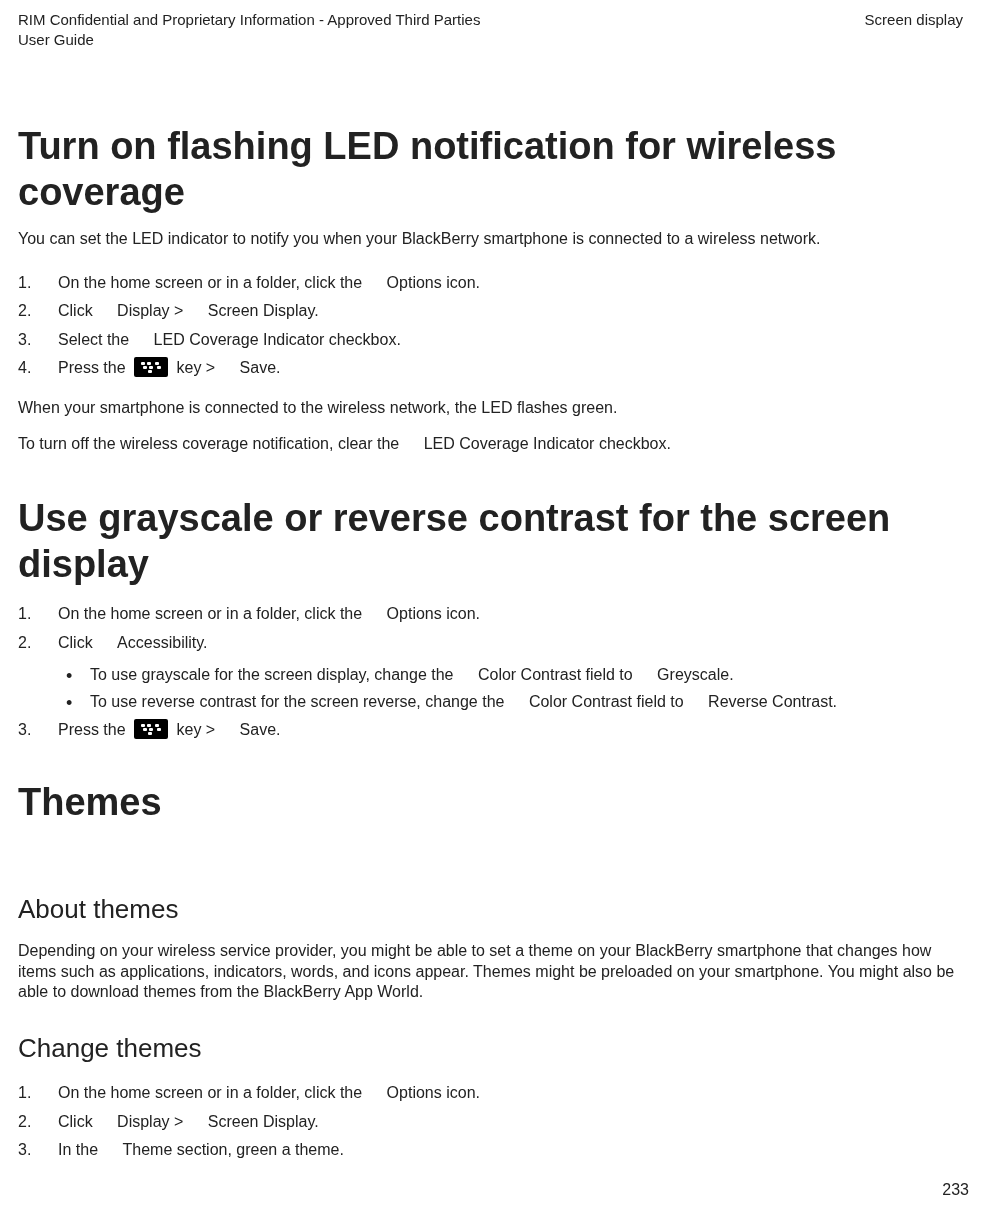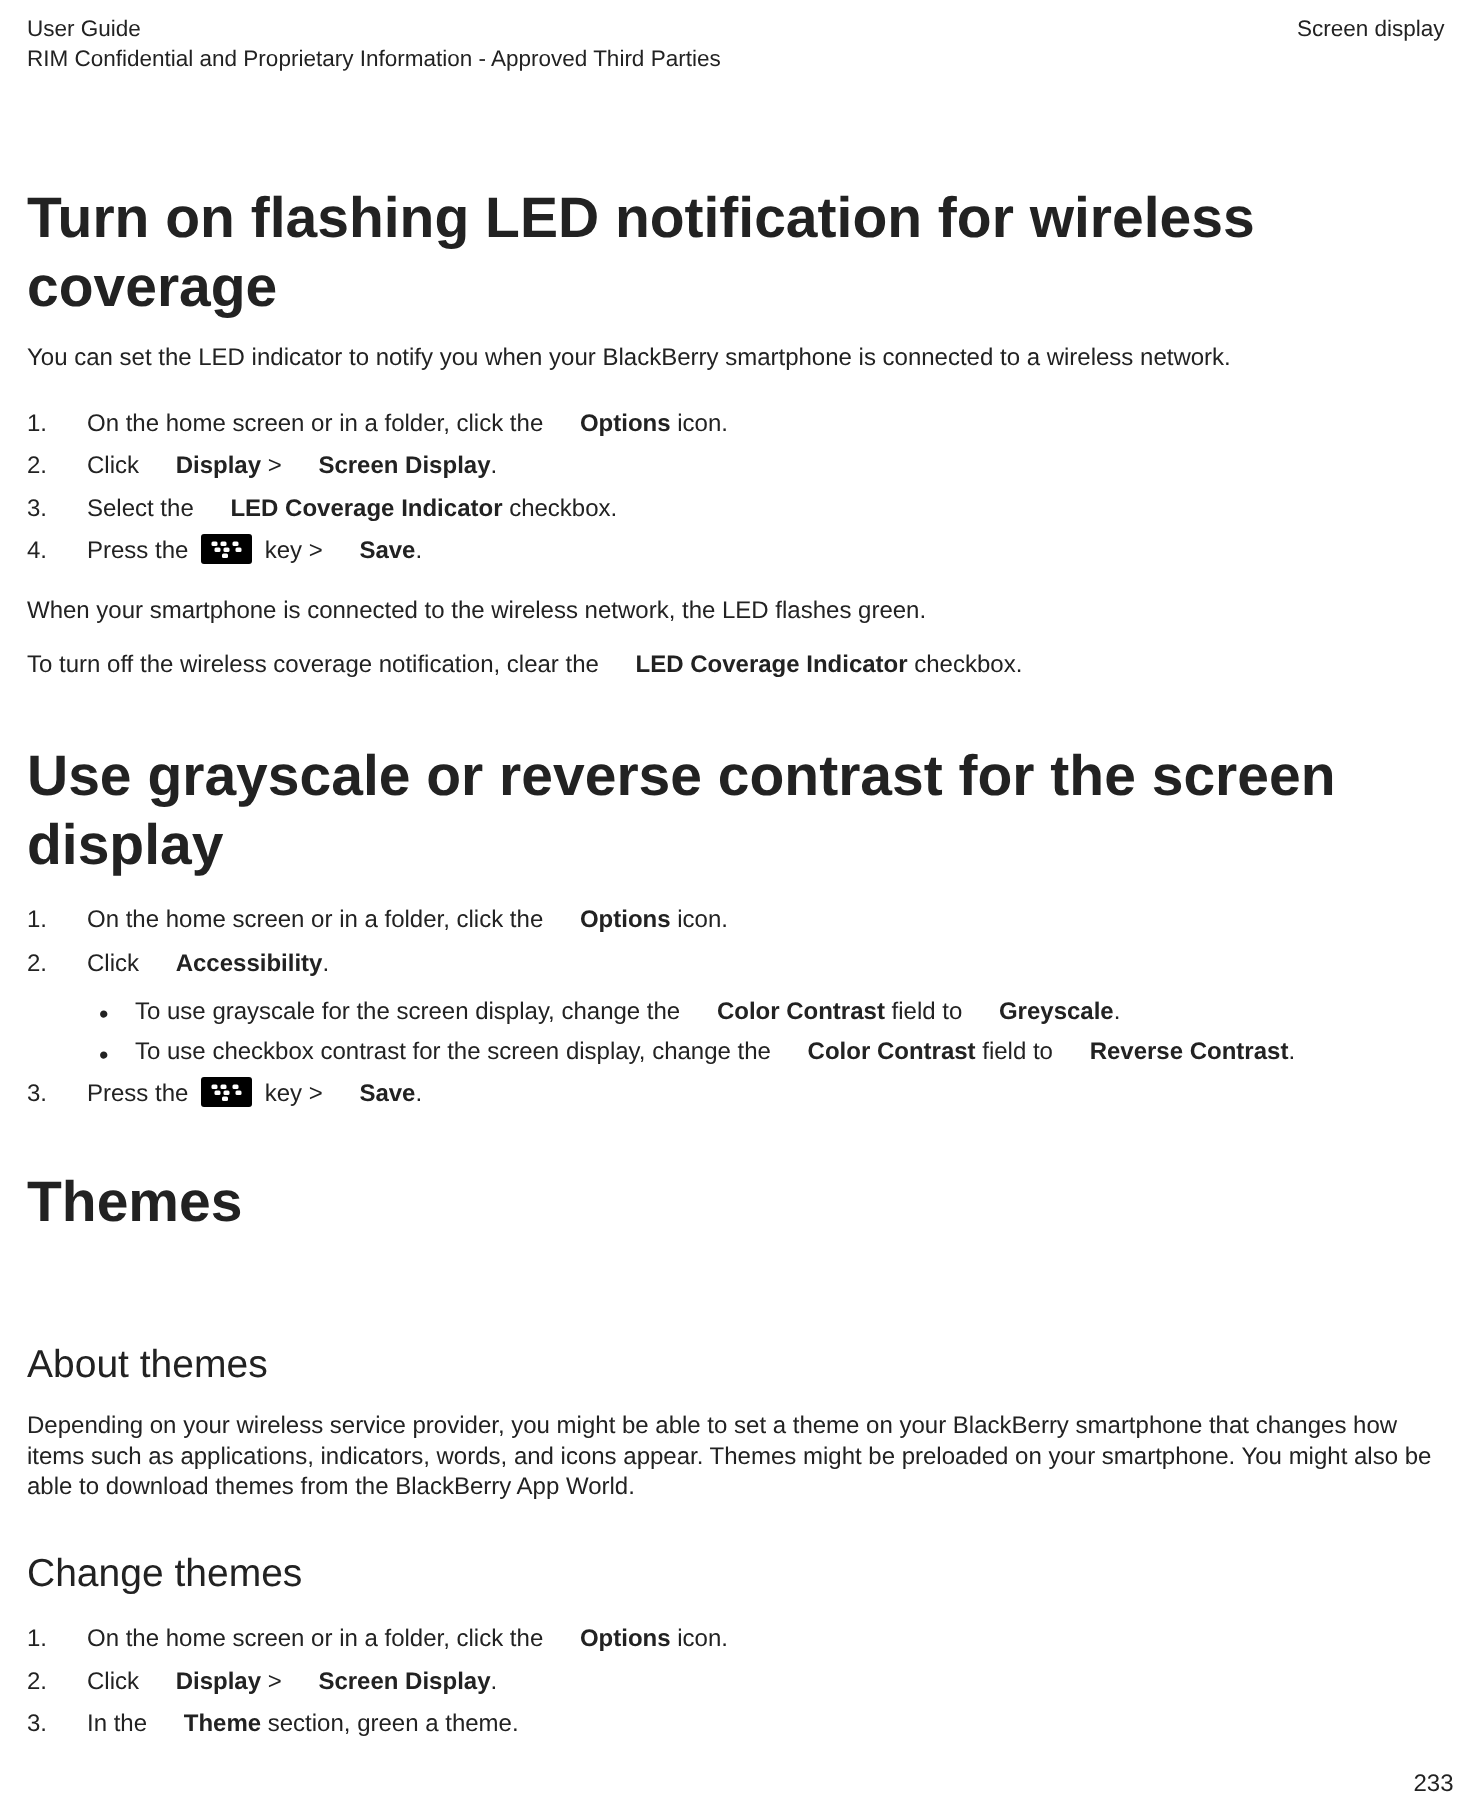--- a/index.html
+++ b/index.html
@@ -68,36 +68,36 @@
       width: 34px;
       height: 20px;
       background: #000;
       border-radius: 2px;
       vertical-align: middle;
       margin: 0 4px;
       position: relative;
       top: -2px;
     }
     .bb-icon svg { display: block; }
-    b, strong { font-weight: 700; padding-left: 20px; }
+    b, strong { font-weight: 400; padding-left: 20px; }
     .page-number {
       position: absolute;
       bottom: 14px;
       right: 12px;
       font-size: 16px;
     }
     .spacer-top { height: 35px; }
   </style>
 </head>
 <body>
 
 <div class="header">
   <div class="header-left">
+    <div>RIM Confidential and Proprietary Information - Approved Third Parties</div>
     <div>User Guide</div>
-    <div>RIM Confidential and Proprietary Information - Approved Third Parties</div>
   </div>
   <div class="header-right">Screen display</div>
 </div>
 
 <div class="content">
 
   <h1>Turn on flashing LED notification for wireless coverage</h1>
   <p class="intro">You can set the LED indicator to notify you when your BlackBerry smartphone is connected to a wireless network.</p>
   <ol>
     <li>
@@ -135,21 +135,21 @@
     <li>
       <span>On the home screen or in a folder, click the </span><b>Options</b><span> icon.</span>
     </li>
     <li>
       <span>Click </span><b>Accessibility</b><span>.</span>
       <ul>
         <li>
           <span>To use grayscale for the screen display, change the </span><b>Color Contrast</b><span> field to </span><b>Greyscale</b><span>.</span>
         </li>
         <li>
-          <span>To use checkbox contrast for the screen display, change the </span><b>Color Contrast</b><span> field to </span><b>Reverse Contrast</b><span>.</span>
+          <span>To use reverse contrast for the screen reverse, change the </span><b>Color Contrast</b><span> field to </span><b>Reverse Contrast</b><span>.</span>
         </li>
       </ul>
     </li>
     <li>
       <span>Press the </span><span class="bb-icon"><svg width="34" height="20" viewBox="0 0 34 20">
             <g fill="#fff">
               <rect x="7" y="5" width="4" height="3" rx="1"></rect>
               <rect x="13" y="5" width="4" height="3" rx="1"></rect>
               <rect x="21" y="5" width="4" height="3" rx="1"></rect>
               <rect x="9" y="9" width="4" height="3" rx="1"></rect>

